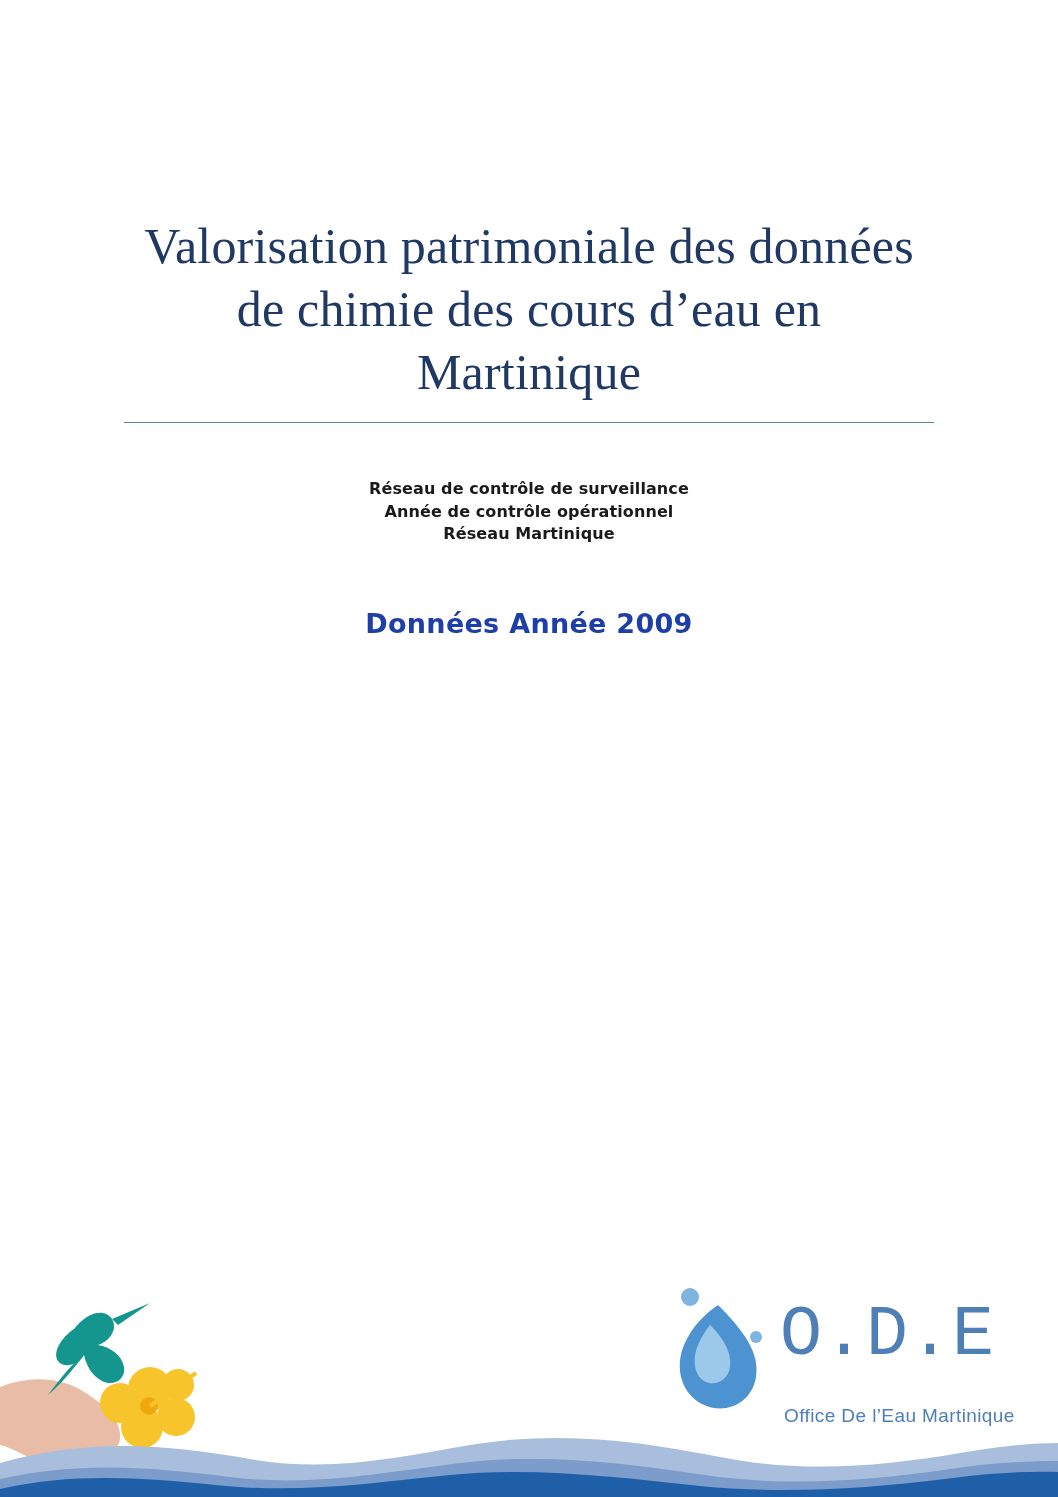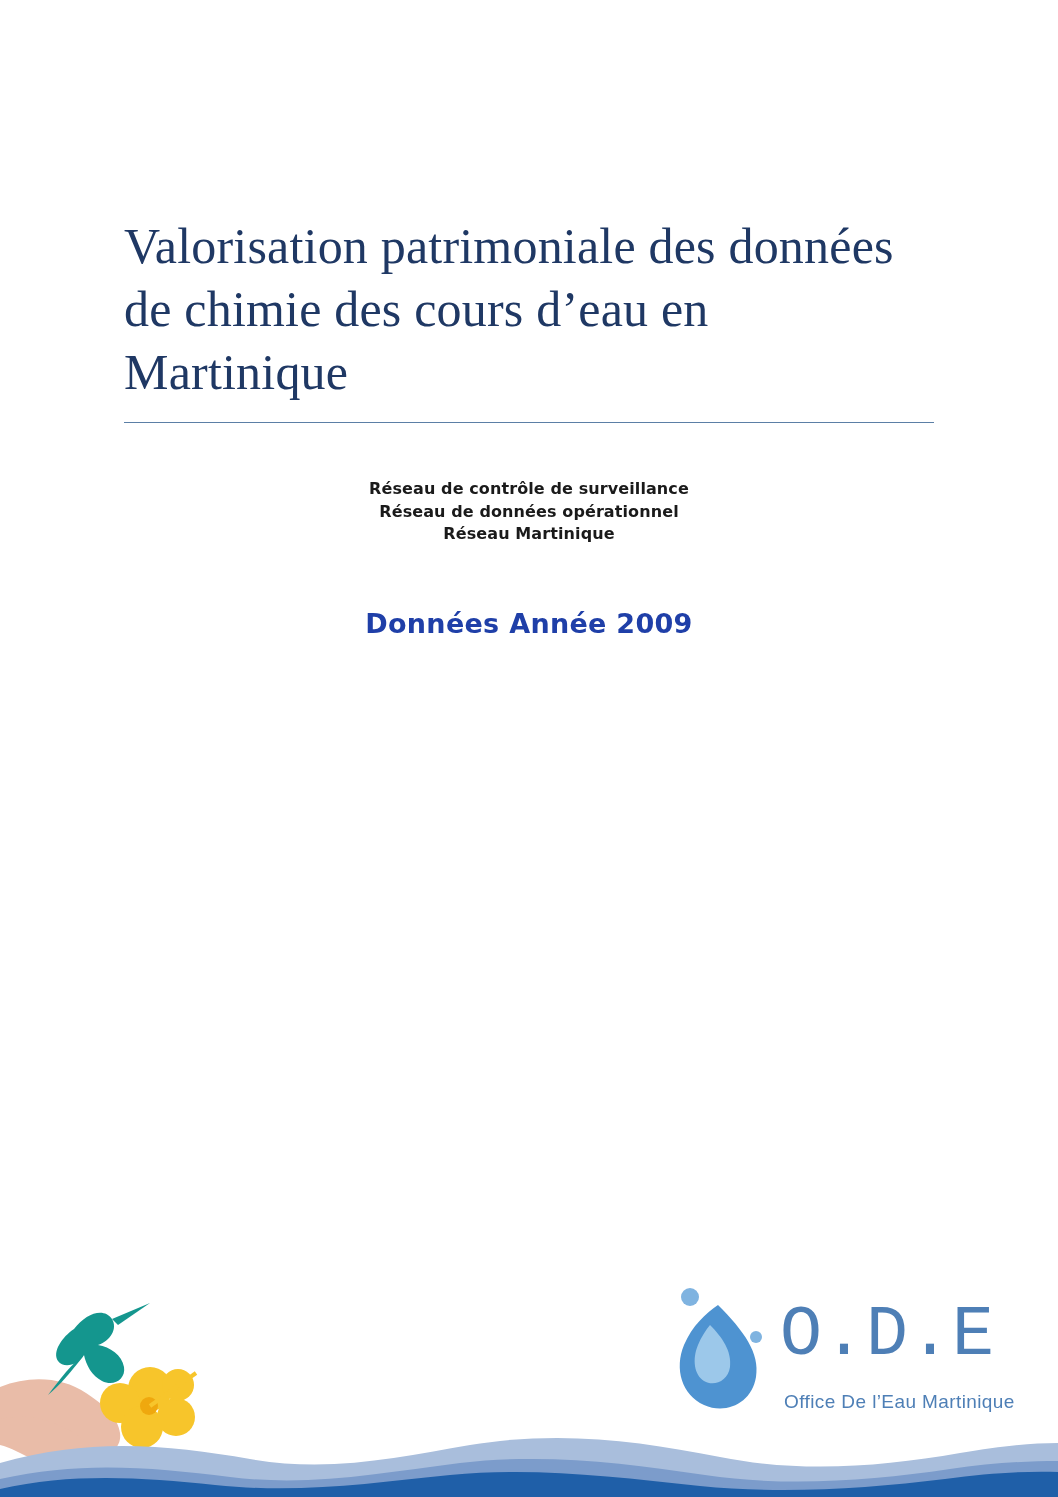--- a/index.html
+++ b/index.html
@@ -14,20 +14,21 @@
     overflow: hidden;
     font-family: "Liberation Sans", sans-serif;
   }
 
   
   .title-block {
     position: absolute;
     left: 124px;
     top: 215px;
     width: 810px;
+    text-align: center;
   }
   .doc-title {
     font-family: "Liberation Serif", serif;
     font-size: 50px;
     line-height: 1.26;
     color: #1F3864;
     font-weight: 400;
     letter-spacing: 0.2px;
     margin: 0;
   }
@@ -95,40 +96,40 @@
     font-family: Liberation Mono, monospace;
     font-size: 70px;
     font-weight: 400;
     color: #4E7FB6;
     letter-spacing: 1px;
     line-height: 1;
   }
   .ode-sub {
     position: absolute;
     left: 124px;
-    top: 110px;
+    top: 124px;
     font-family: "Liberation Sans", sans-serif;
     font-size: 19px;
     color: #4E7FB6;
     letter-spacing: 0.4px;
   }
 </style>
 </head>
 <body>
 
 <div class="title-block">
   <div class="doc-title">Valorisation patrimoniale des données</div>
   <div class="doc-title">de chimie des cours d’eau en</div>
   <div class="doc-title">Martinique</div>
   <div class="title-rule"></div>
 </div>
 
 <div class="subtitle-block">
   <div class="subtitle-line">Réseau de contrôle de surveillance</div>
-  <div class="subtitle-line">Réseau de données opérationnel</div>
+  <div class="subtitle-line">Année de contrôle opérationnel</div>
   <div class="subtitle-line">Réseau Martinique</div>
 </div>
 
 <div class="year-block">
   <span class="year-text">Données Année 2009</span>
 </div>
 
 <div class="footer-art">
   <svg width="1058" height="230" viewBox="0 0 1058 230" xmlns="http://www.w3.org/2000/svg">
 

